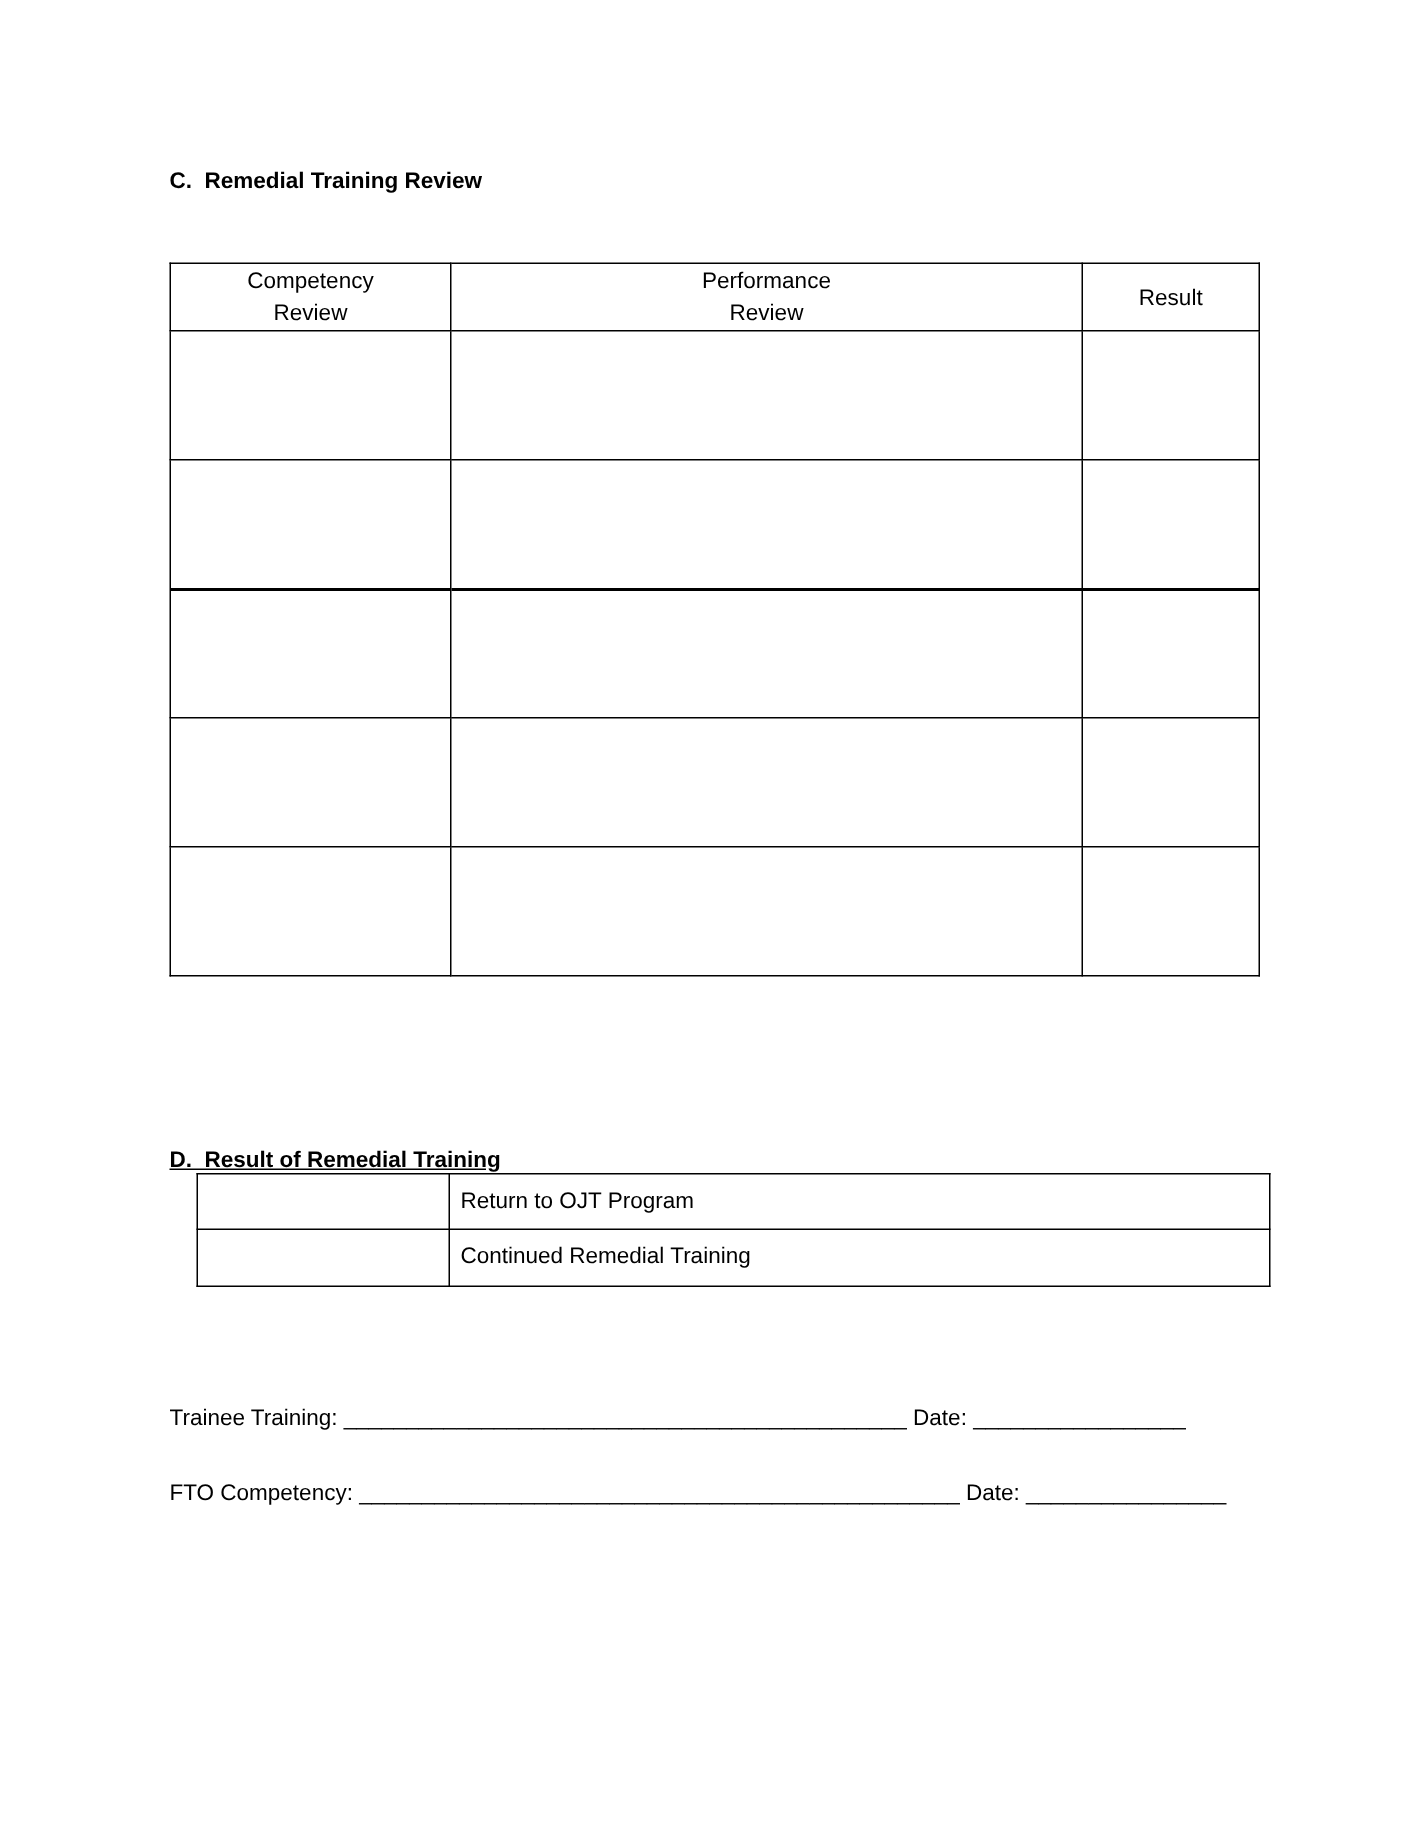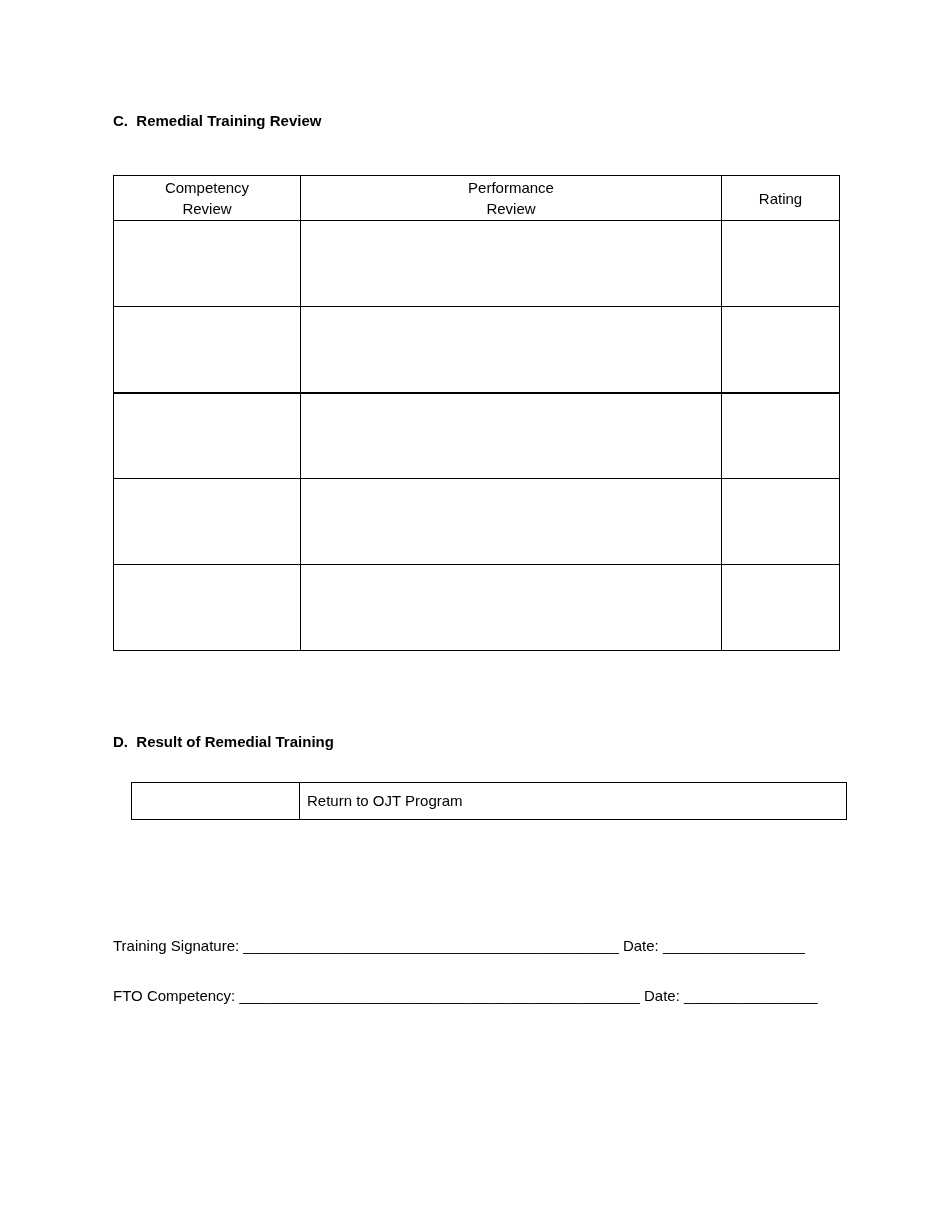--- a/index.html
+++ b/index.html
@@ -15,21 +15,21 @@
     overflow: hidden;
   }
 
   .sec-title {
     position: absolute;
     font-size: 15px;
     font-weight: bold;
     white-space: pre;
   }
   #sec-c-title { left: 113px; top: 112px; }
-  #sec-d-title { left: 113px; top: 733px; }
+  #sec-d-title { left: 113px; top: 765px; text-decoration: underline; }
 
   
   table { border-collapse: collapse; }
   .review-table {
     position: absolute;
     left: 113px;
     top: 175px;
     width: 726px;
     table-layout: fixed;
   }
@@ -98,21 +98,21 @@
       <tr>
         <th>
           <span class="hline">Competency</span>
           <span class="hline">Review</span>
         </th>
         <th>
           <span class="hline">Performance</span>
           <span class="hline">Review</span>
         </th>
         <th>
-          <span class="hline">Rating</span>
+          <span class="hline">Result</span>
         </th>
       </tr>
     </thead>
     <tbody>
       <tr>
         <td></td>
         <td></td>
         <td></td>
       </tr>
       <tr class="thick-bottom">
@@ -145,21 +145,27 @@
         <col class="r1">
         <col class="r2">
       </colgroup>
     <tbody>
       <tr>
         <td></td>
         <td>
           <div class="opt-line">Return to OJT Program</div>
         </td>
       </tr>
+      <tr>
+        <td></td>
+        <td>
+          <div class="opt-line">Continued Remedial Training</div>
+        </td>
+      </tr>
     </tbody>
   </table>
 
-  <div class="sig-line" id="sig-trainee">Training Signature: _____________________________________________ Date: _________________</div>
+  <div class="sig-line" id="sig-trainee">Trainee Training: _____________________________________________ Date: _________________</div>
 
   <div class="sig-line" id="sig-fto">FTO Competency: ________________________________________________ Date: ________________</div>
 
 
 </div>
 
 </body></html>

